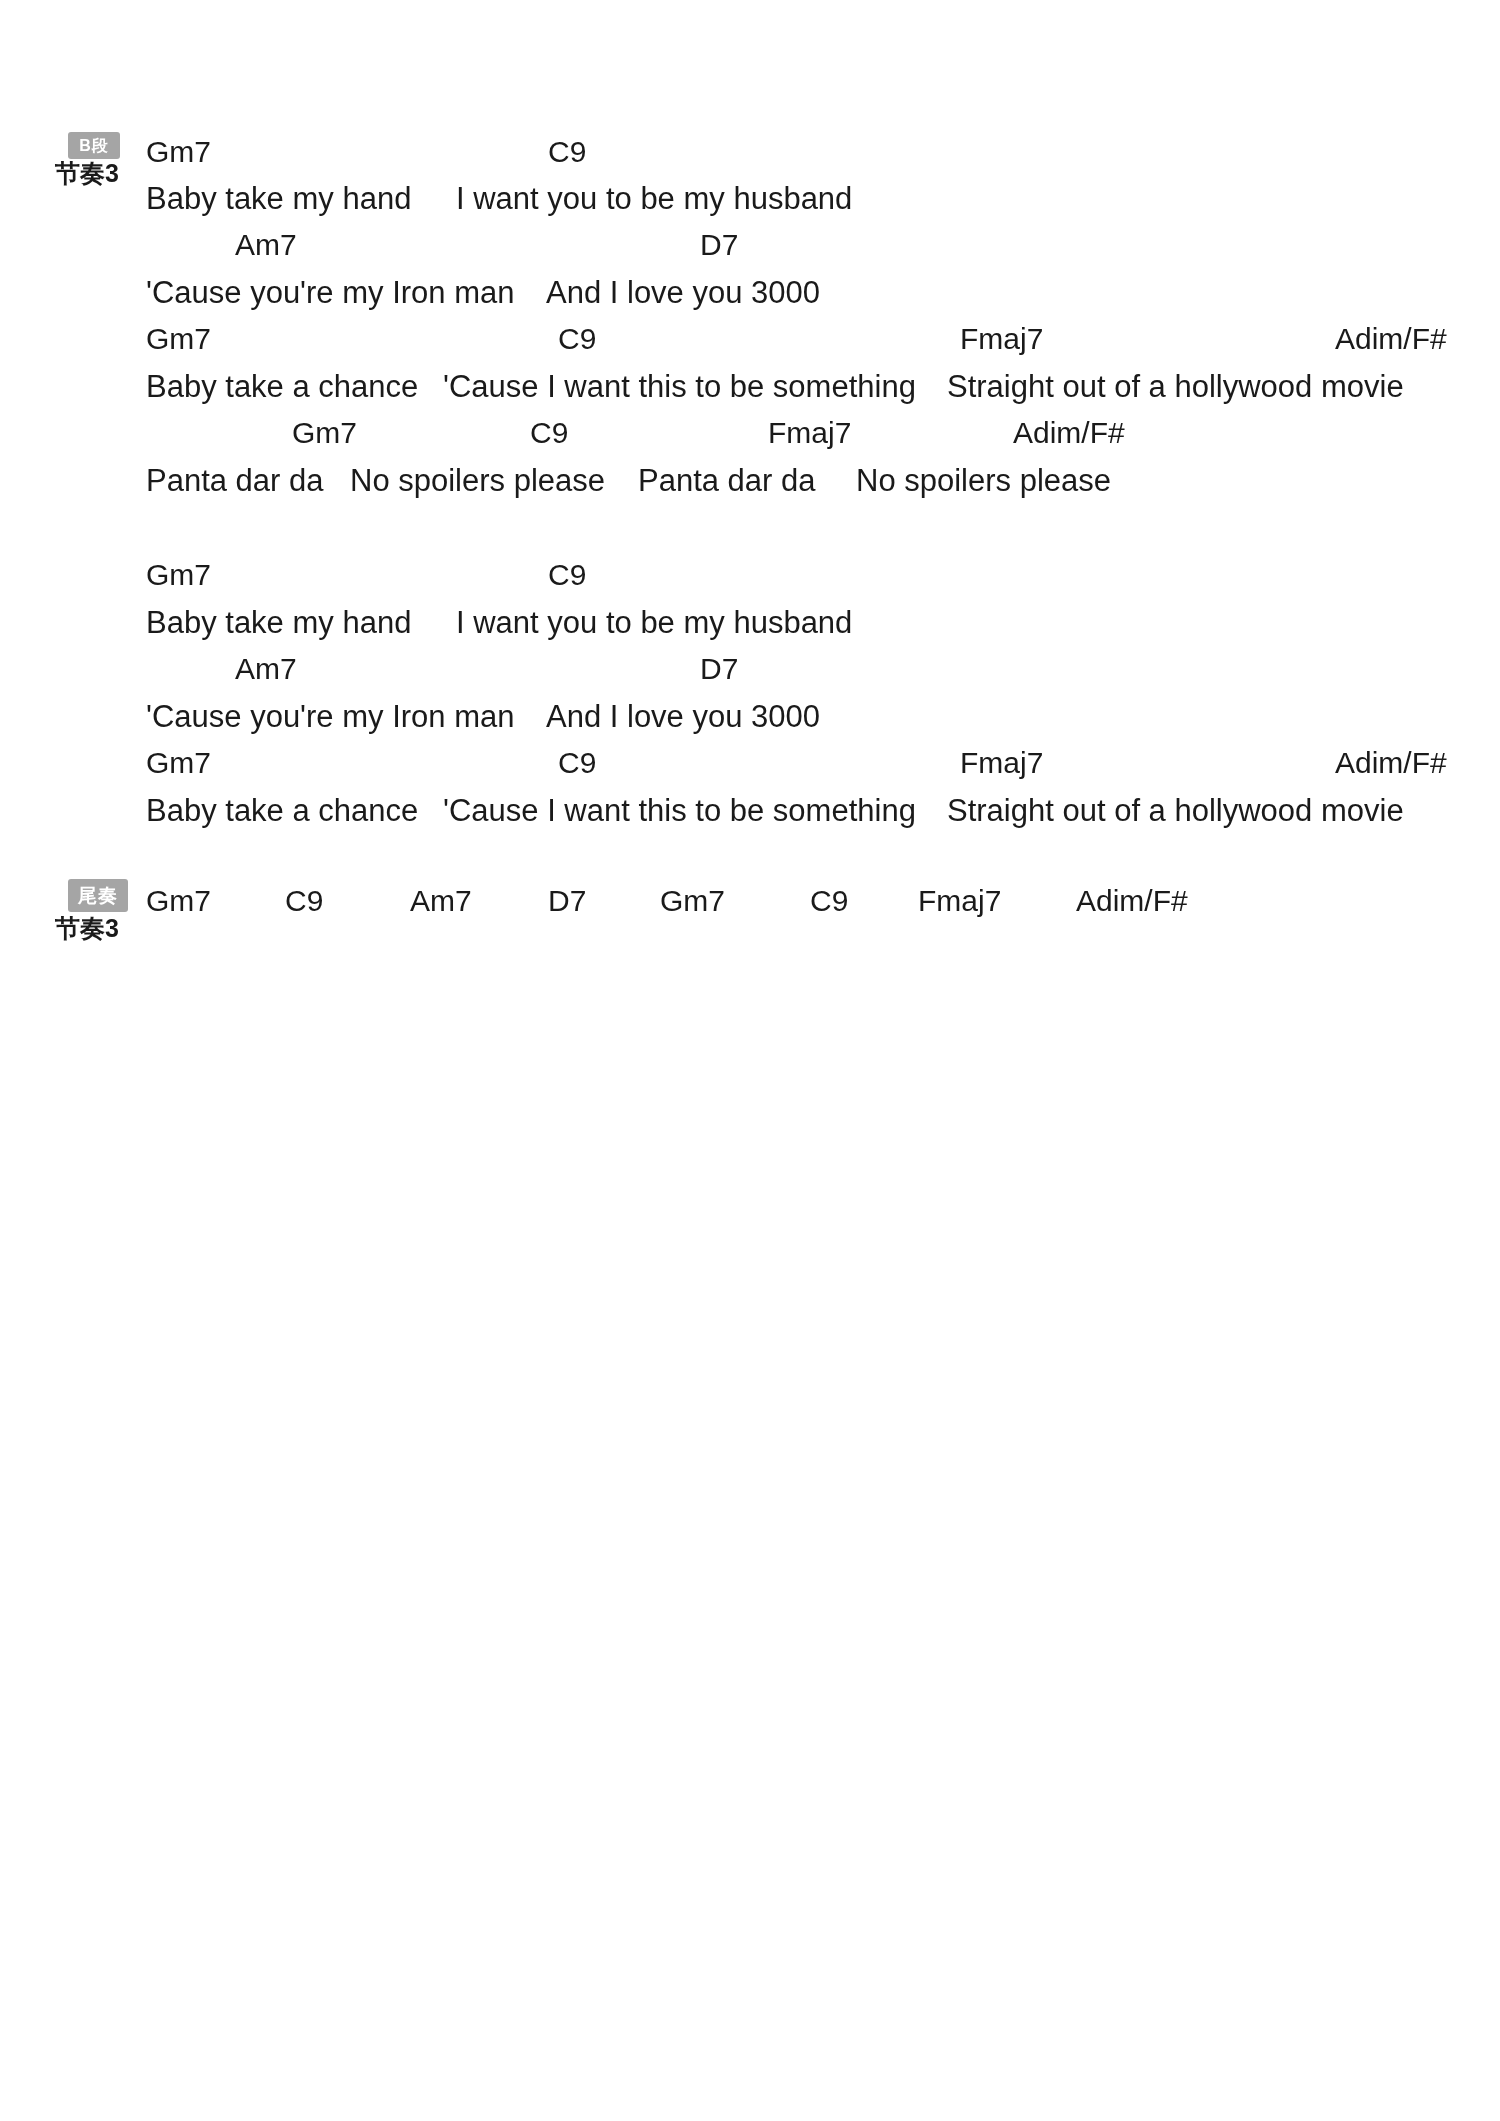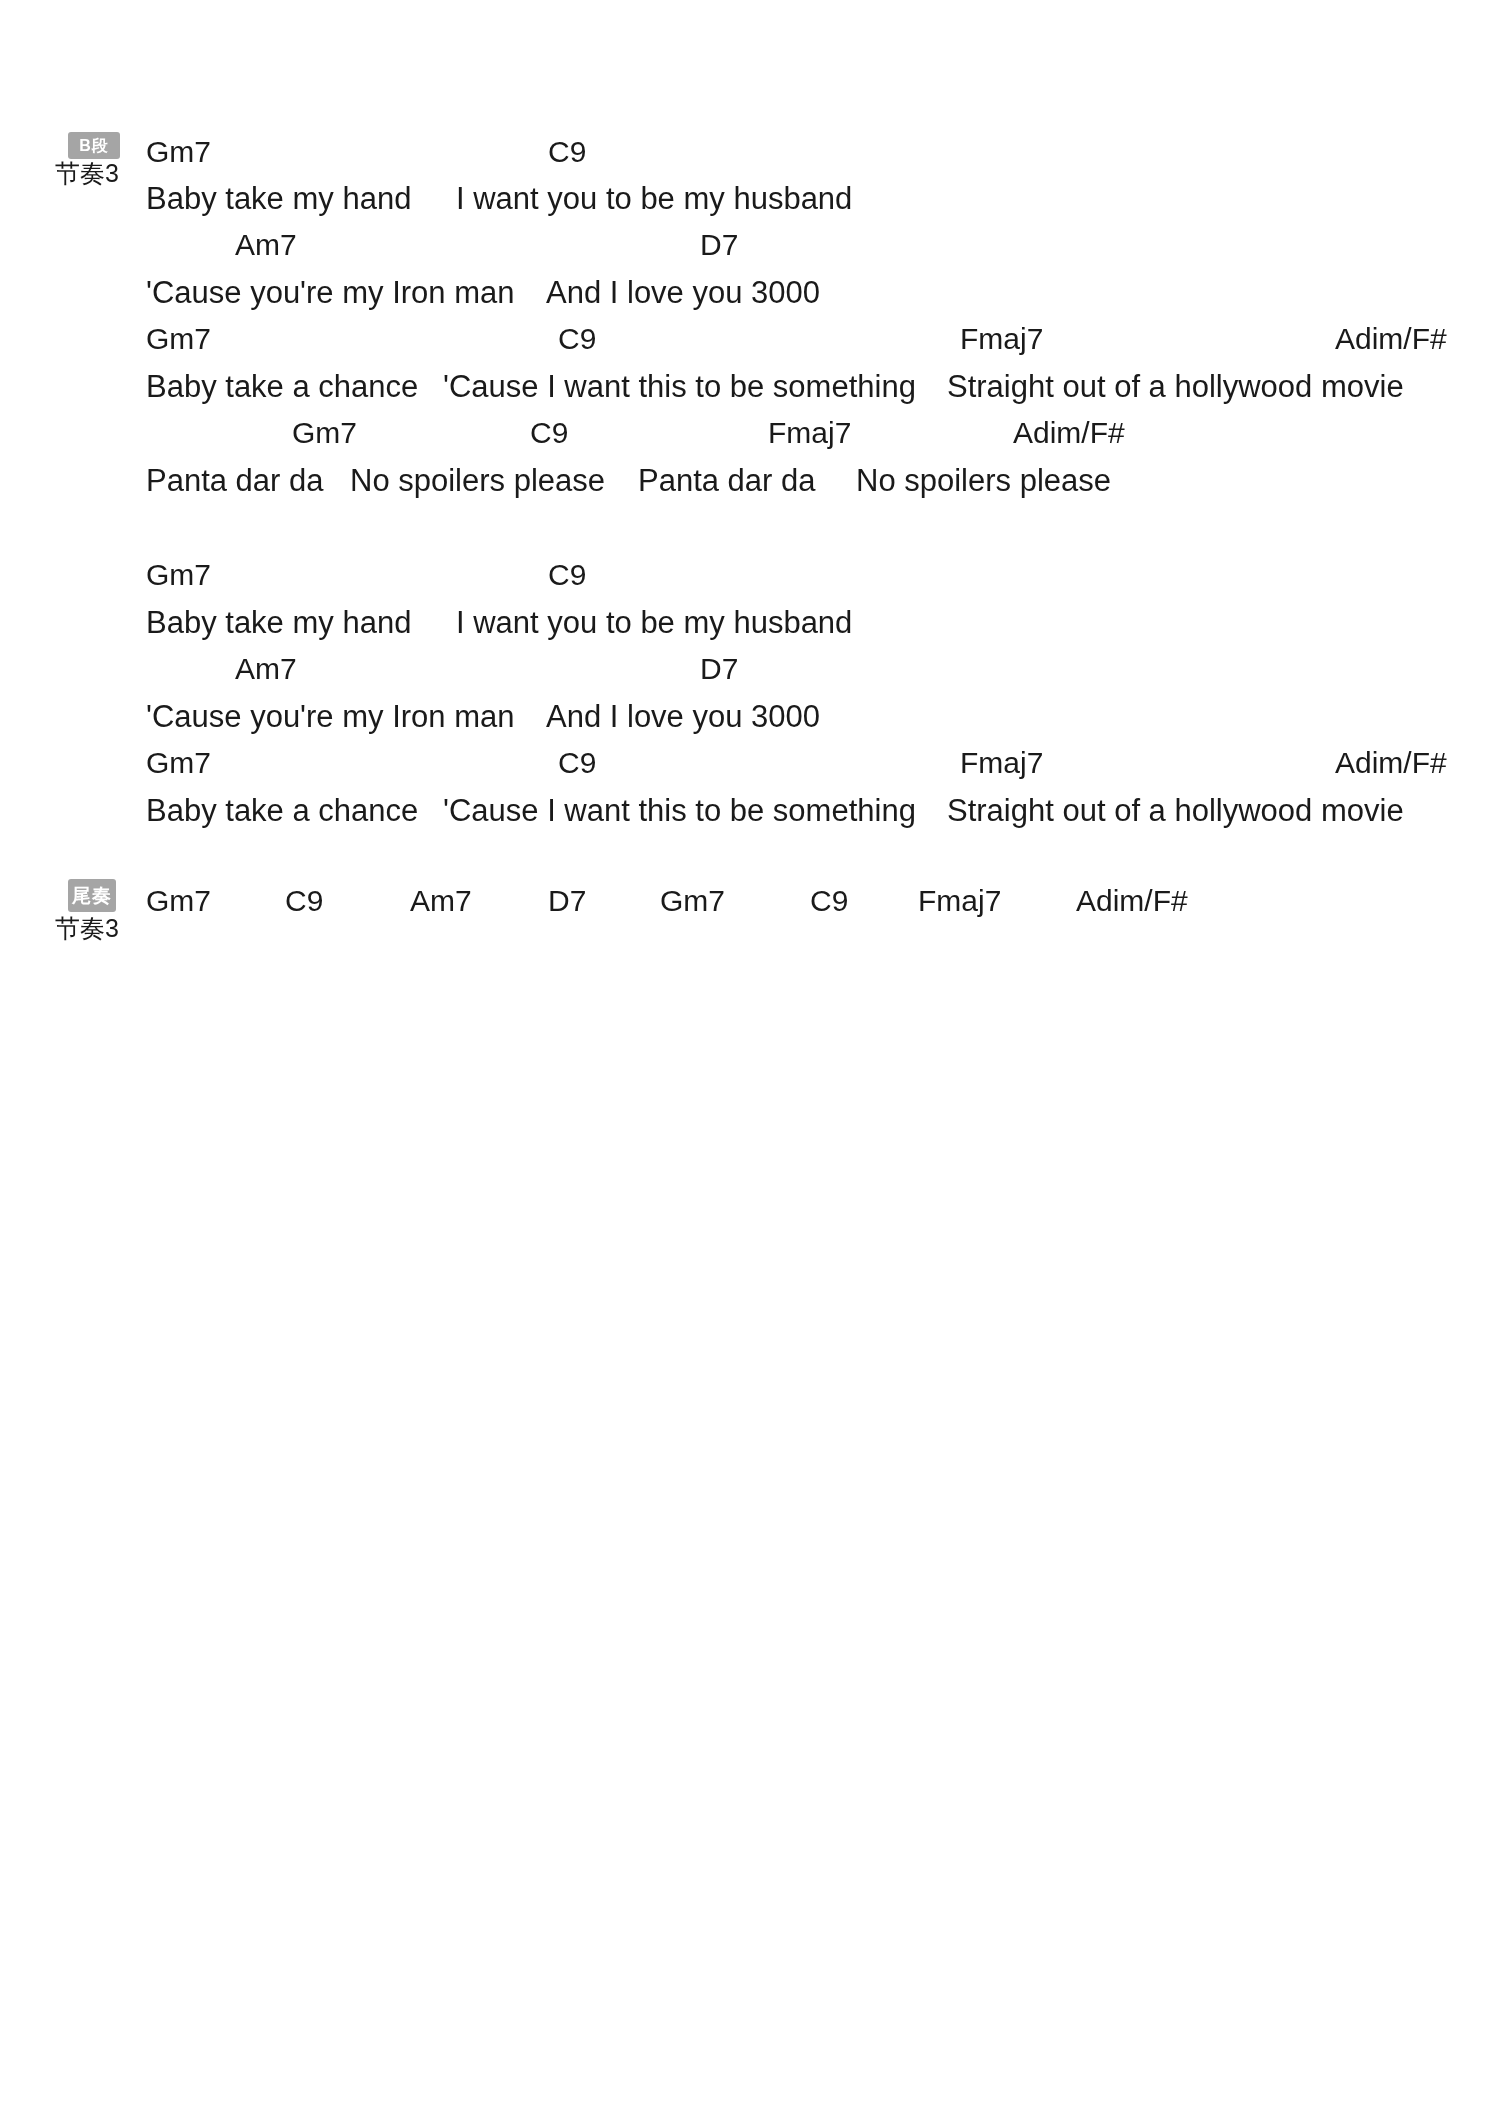--- a/index.html
+++ b/index.html
@@ -33,35 +33,35 @@
     font-weight: bold;
     display: flex;
     align-items: center;
     justify-content: center;
     border-radius: 3px;
     line-height: 1;
     letter-spacing: 1px;
   }
   .rhythm {
     position: absolute;
-    font-weight: normal;
+    font-weight: bold;
     font-size: 25px;
     line-height: 1;
     color: var(--text-color, #1a1a1a);
     white-space: pre;
   }
 </style>
 </head>
 <body>
 
 <div class="sheet-page" style="--page-bg: #ffffff; --text-color: #1a1a1a; --badge-bg: #a5a5a5; --badge-text: #ffffff;">
   <div>
       <div class="badge" style="left: 68px; top: 132px; width: 52px; height: 27px; font-size: 16px;">B段</div>
       <div class="rhythm" style="left: 55px; top: 161px;">节奏3</div>
-      <div class="badge" style="left: 68px; top: 879px; width: 48px; height: 33px; font-size: 19px;">尾奏</div>
+      <div class="badge" style="left: 68px; top: 879px; width: 60px; height: 33px; font-size: 19px;">尾奏</div>
       <div class="rhythm" style="left: 55px; top: 916px;">节奏3</div>
     </div>
   <div>
       <span class="txt chord" style="left: 146px; top: 137px;">Gm7</span>
       <span class="txt chord" style="left: 548px; top: 137px;">C9</span>
       <span class="txt lyric" style="left: 146px; top: 183px;">Baby take my hand</span>
       <span class="txt lyric" style="left: 456px; top: 183px;">I want you to be my husband</span>
       <span class="txt chord" style="left: 235px; top: 230px;">Am7</span>
       <span class="txt chord" style="left: 700px; top: 230px;">D7</span>
       <span class="txt lyric" style="left: 146px; top: 277px;">'Cause you're my Iron man</span>

